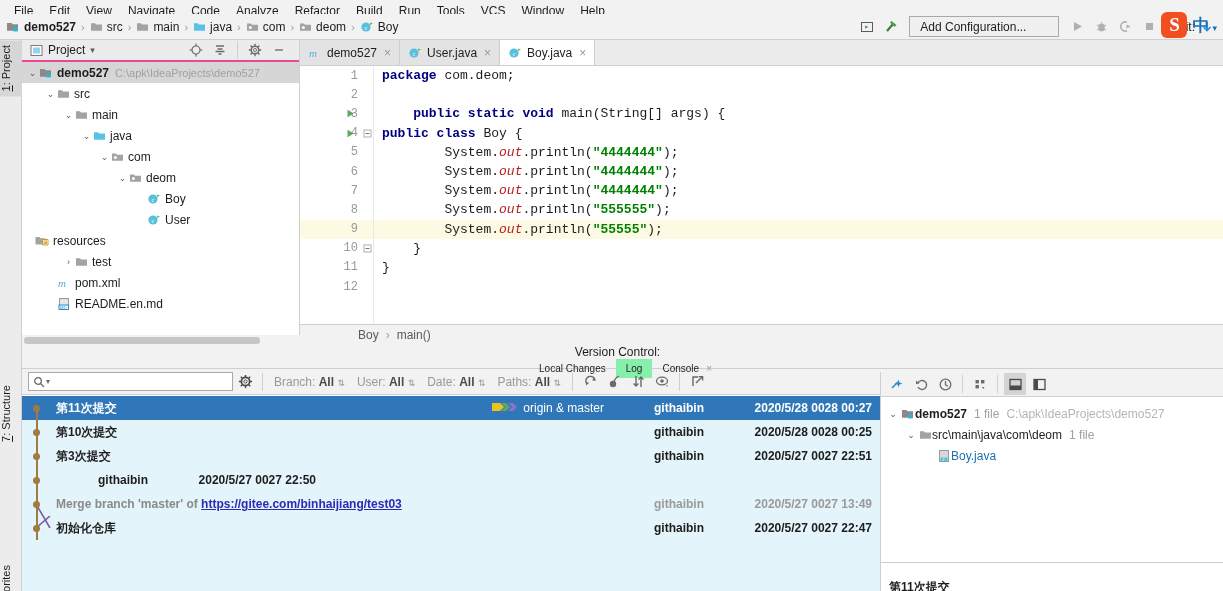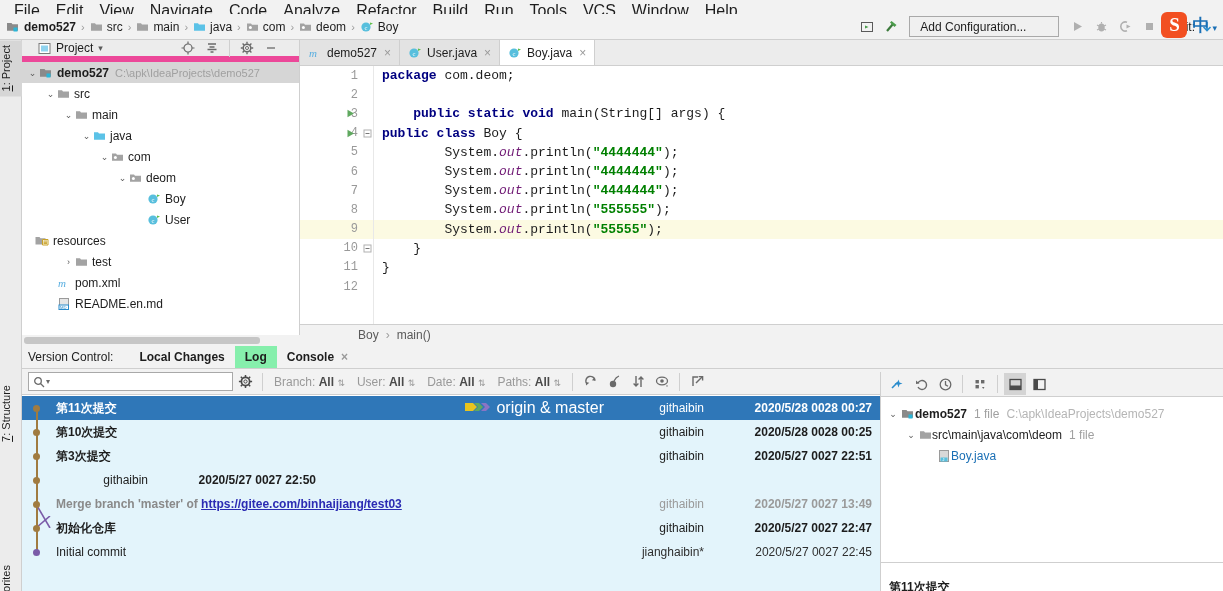--- a/index.html
+++ b/index.html
@@ -14,21 +14,21 @@
   }
   #app { position: relative; width: 1223px; height: 591px; }
 
   
   .menubar {
     position: absolute; left: 0; top: 0; width: 1223px; height: 14px;
     background: #f2f2f2; overflow: hidden;
     display: flex; align-items: flex-end; padding-left: 6px;
   }
   .menubar .mi {
-    font-size: 16px; color: #1d1d1d; padding: 0 8px;
+    font-size: 12px; color: #1d1d1d; padding: 0 8px;
     line-height: 14px; position: relative; top: 4px; white-space: nowrap;
   }
   .menubar .mi .u { text-decoration: underline; }
 
   
   .navbar {
     position: absolute; left: 0; top: 14px; width: 1223px; height: 26px;
     background: #f2f2f2; border-bottom: 1px solid #cfcfcf;
     display: flex; align-items: center;
   }
@@ -64,22 +64,22 @@
   }
   .vtab.sel { background: #d6d6d6; }
   .vtab .u { text-decoration: underline; }
 
   
   .projpanel {
     position: absolute; left: 22px; top: 40px; width: 278px; height: 305px;
     background: #ffffff; border-right: 1px solid #cfcfcf;
   }
   .proj-header {
-    height: 22px; background: #ececec; border-bottom: 6px solid #ec4899;
-    display: flex; align-items: center; padding: 0 16px;
+    height: 22px; background: #ececec; border-bottom: 2px solid #ec4899;
+    display: flex; align-items: center; padding: 0 8px;
   }
   .proj-title { font-size: 12px; margin-left: 5px; }
   .proj-header .tools { margin-left: auto; display: flex; align-items: center; }
   .proj-tree { position: relative; height: 283px; overflow: hidden; background: #fff; }
   .trow { display: flex; align-items: center; height: 21px; font-size: 12px; white-space: nowrap; }
   .trow.selrow { background: #d6d6d6; }
   .trow .chev { width: 13px; text-align: center; color: #5a5a5a; font-size: 9px; }
   .trow .ic { margin-right: 4px; display: inline-flex; }
   .trow .lbl.bold { font-weight: bold; }
   .trow .path { color: #a0a0a0; margin-left: 6px; font-size: 11px; }
@@ -106,33 +106,33 @@
           border-right: 1px solid #e8e8e8; }
   .lnrow { height: 19.2px; display: flex; align-items: center; justify-content: flex-end;
            padding-right: 4px; font-family: "Liberation Mono", monospace; font-size: 12px; color: #999; }
   .runmark { position: absolute; left: 44px; width: 12px; height: 19.2px; display: flex; align-items: center; justify-content: center; }
   .codelines { position: absolute; left: 74px; top: 0; right: 0; height: 258px; }
   .cl { height: 19.2px; line-height: 19.2px; font-family: "Liberation Mono", monospace;
         font-size: 13px; white-space: pre; color: #1d1d1d; padding-left: 8px; }
   .cl.hl { background: #fcfae2; }
   .kw { color: #000080; font-weight: bold; }
   .str { color: #008000; font-weight: bold; }
-  .stat { color: #701a75; font-style: italic; text-align: right; }
+  .stat { color: #b91c1c; font-style: italic; text-align: right; }
 
   .ebread { position: absolute; left: 0; bottom: 0; width: 923px; height: 21px;
             background: #f2f2f2; border-top: 1px solid #cfcfcf; display: flex; align-items: center;
             padding-left: 58px; font-size: 12px; color: #5a5a5a; }
   .ebread .sep { margin: 0 7px; color: #a0a0a0; }
 
   
   .vcpanel { position: absolute; left: 22px; top: 345px; width: 1201px; height: 246px; background: #fff; }
   .vc-tabs { height: 24px; background: #f2f2f2; border-bottom: 1px solid #cfcfcf;
-             display: flex; align-items: center; padding-left: 6px; }
+             display: flex; align-items: center; padding-left: 6px; flex-direction: column; }
   .vc-label { font-size: 12px; margin-right: 16px; }
-  .vc-tab { font-size: 12px; padding: 4px 10px; font-weight: bold; }
+  .vc-tab { font-size: 10px; padding: 4px 10px; }
   .vc-tab.sel { background: #86efac; }
   .vc-tab .x { margin-left: 7px; color: #9a9a9a; }
 
   .vc-toolbar { height: 26px; background: #f2f2f2; border-bottom: 1px solid #cfcfcf;
                 display: flex; align-items: center; padding: 0 4px; }
   .searchbox { width: 205px; height: 19px; background: #fff; border: 1px solid #a9a9a9;
                display: flex; align-items: center; padding: 0 4px; margin-left: 2px; }
   .filt { font-size: 12px; color: #999; margin: 0 6px; white-space: nowrap; }
   .filt b { color: #4a4a4a; font-weight: bold; }
 
@@ -141,22 +141,22 @@
   .logrow { height: 24px; display: flex; align-items: center; font-size: 12px; position: relative; }
   .logrow.sel { background: #2f77b8; color: #fff; }
   .graphcol { width: 34px; height: 24px; position: relative; flex: 0 0 34px; }
   .node { position: absolute; left: 11px; top: 9px; width: 7px; height: 7px; border-radius: 50%; background: #a07b40; }
   .node.purple { background: #7a5ba8; }
   .edge { position: absolute; left: 14px; top: 0; width: 1.6px; height: 24px; background: #a07b40; }
   .subject { flex: 1; white-space: nowrap; font-weight: bold; }
   .subject.dim { color: #8a8a8a; font-weight: bold; }
   .subject.plain { font-weight: normal; color: #1d1d1d; }
   .subject a { color: #2b2bb3; text-decoration: underline; font-weight: bold; }
-  .reftag { display: flex; align-items: center; margin-right: 8px; font-size: 16px; white-space: nowrap; }
-  .author { width: 100px; text-align: right; font-weight: normal; white-space: nowrap; padding-right: 8px; }
+  .reftag { display: flex; align-items: center; margin-right: 8px; font-size: 12px; white-space: nowrap; }
+  .author { width: 100px; text-align: right; font-weight: bold; white-space: nowrap; padding-right: 8px; }
   .author.dim { color: #9a9a9a; }
   .author.plain { font-weight: normal; color: #2f2f2f; }
   .date { width: 168px; text-align: right; font-weight: bold; white-space: nowrap; padding-right: 8px; }
   .date.dim { color: #9a9a9a; }
   .date.plain { font-weight: normal; color: #2f2f2f; }
 
   .detailpanel { position: absolute; left: 858px; top: 27px; width: 343px; height: 219px;
                  background: #fff; border-left: 1px solid #cfcfcf; }
   .dp-toolbar { height: 25px; background: #f2f2f2; border-bottom: 1px solid #cfcfcf;
                 display: flex; align-items: center; padding: 0 4px; }
@@ -746,29 +746,20 @@
             <div class="edge" style="top:0;height:12px"></div>
             <svg style="position:absolute;left:14px;top:0" width="20" height="14">
               <path d="M14 0 L0 12" stroke="#7a5ba8" stroke-width="1.6" fill="none"></path>
             </svg>
             <div class="node"></div>
           </div>
           <div class="subject">初始化仓库</div>
           <div class="author">githaibin</div>
           <div class="date">2020/5/27 0027 22:47</div>
         </div>
-        <div class="logrow">
-          <div class="graphcol">
-            <div class="edge" style="top:0;height:12px"></div>
-            <div class="node purple"></div>
-          </div>
-          <div class="subject plain">Initial commit</div>
-          <div class="author plain">jianghaibin*</div>
-          <div class="date plain">2020/5/27 0027 22:45</div>
-        </div>
       </div>
 
     <div class="detailpanel">
       <div class="dp-toolbar">
         <div class="tbtn">
           <svg width="15" height="15" viewBox="0 0 15 15">
               <path d="M2 11 L8 5" stroke="#2b8ccc" stroke-width="1.6"></path>
               <path d="M8.5 2.5 L9.5 5.5 L12.5 6.5 L9.5 7.5 L8.5 10.5 L7.5 7.5 L4.5 6.5 L7.5 5.5 Z" fill="#2b8ccc"></path>
             </svg>
         </div>

